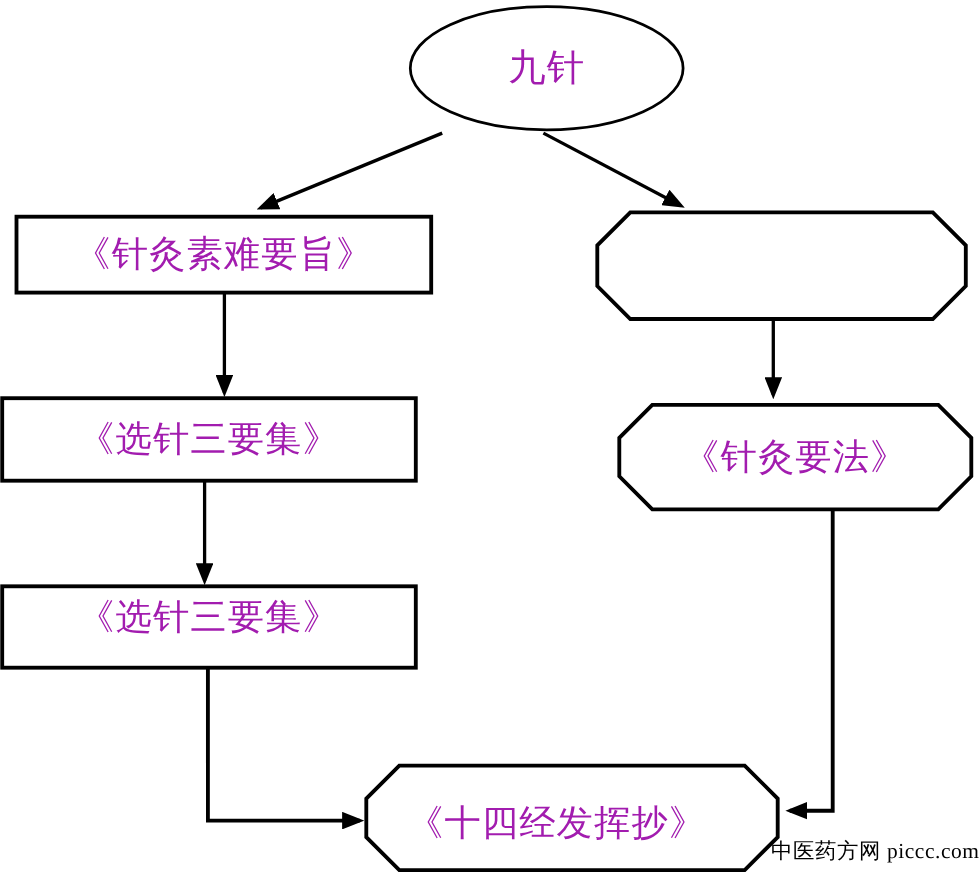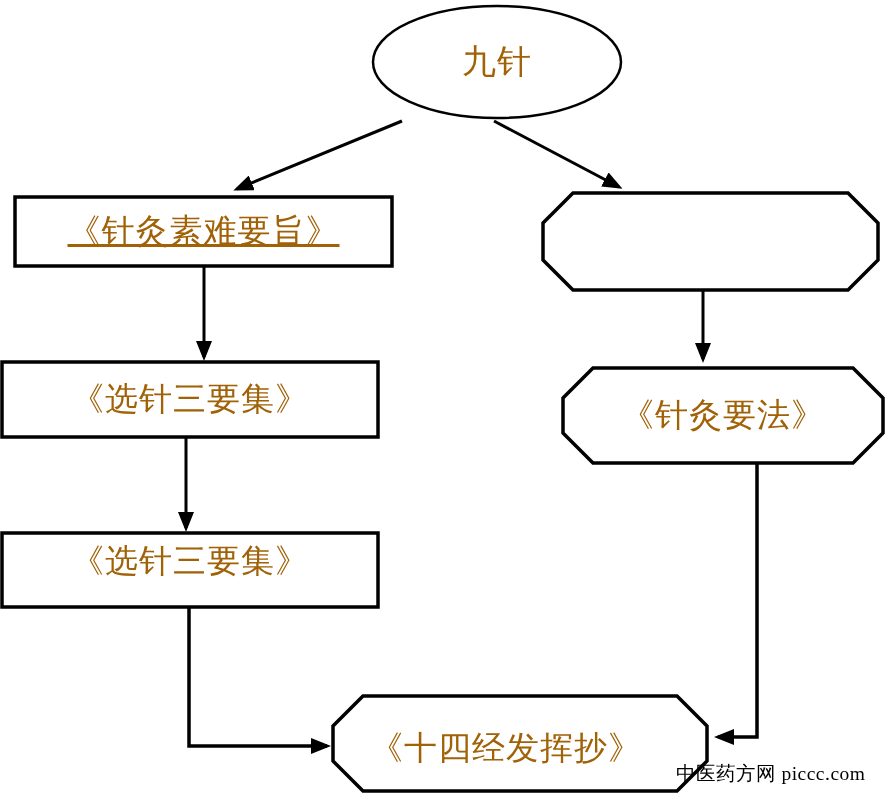--- a/index.html
+++ b/index.html
@@ -21,36 +21,36 @@
     top: 0;
     width: 891px;
     height: 796px;
   }
   .node-label {
     position: absolute;
     display: flex;
     align-items: center;
     justify-content: center;
     text-align: center;
-    color: #a16207;
+    color: #a21caf;
     font-size: 33px;
     letter-spacing: 1px;
     white-space: nowrap;
     pointer-events: none;
   }
   .lbl-root      { left: 373px; top: 30px;  width: 248px; height: 64px; font-size: 34px; }
-  .lbl-rect1     { left: 15px;  top: 197px; width: 377px; height: 69px; text-decoration: underline; }
+  .lbl-rect1     { left: 15px;  top: 197px; width: 377px; height: 69px; }
   .lbl-rect2     { left: 2px;   top: 362px; width: 376px; height: 75px; }
   .lbl-rect3     { left: 2px;   top: 533px; width: 376px; height: 57px; }
   .lbl-oct1      { left: 543px; top: 193px; width: 335px; height: 97px; }
   .lbl-oct2      { left: 563px; top: 368px; width: 320px; height: 95px; }
   .lbl-oct3      { left: 319px; top: 696px; width: 374px; height: 104px; }
   .watermark {
     position: absolute;
-    left: 676px;
+    left: 701px;
     top: 760px;
     color: #000000;
     font-size: 19.5px;
     white-space: nowrap;
     letter-spacing: 0.5px;
     pointer-events: none;
   }
 </style>
 </head>
 <body>

